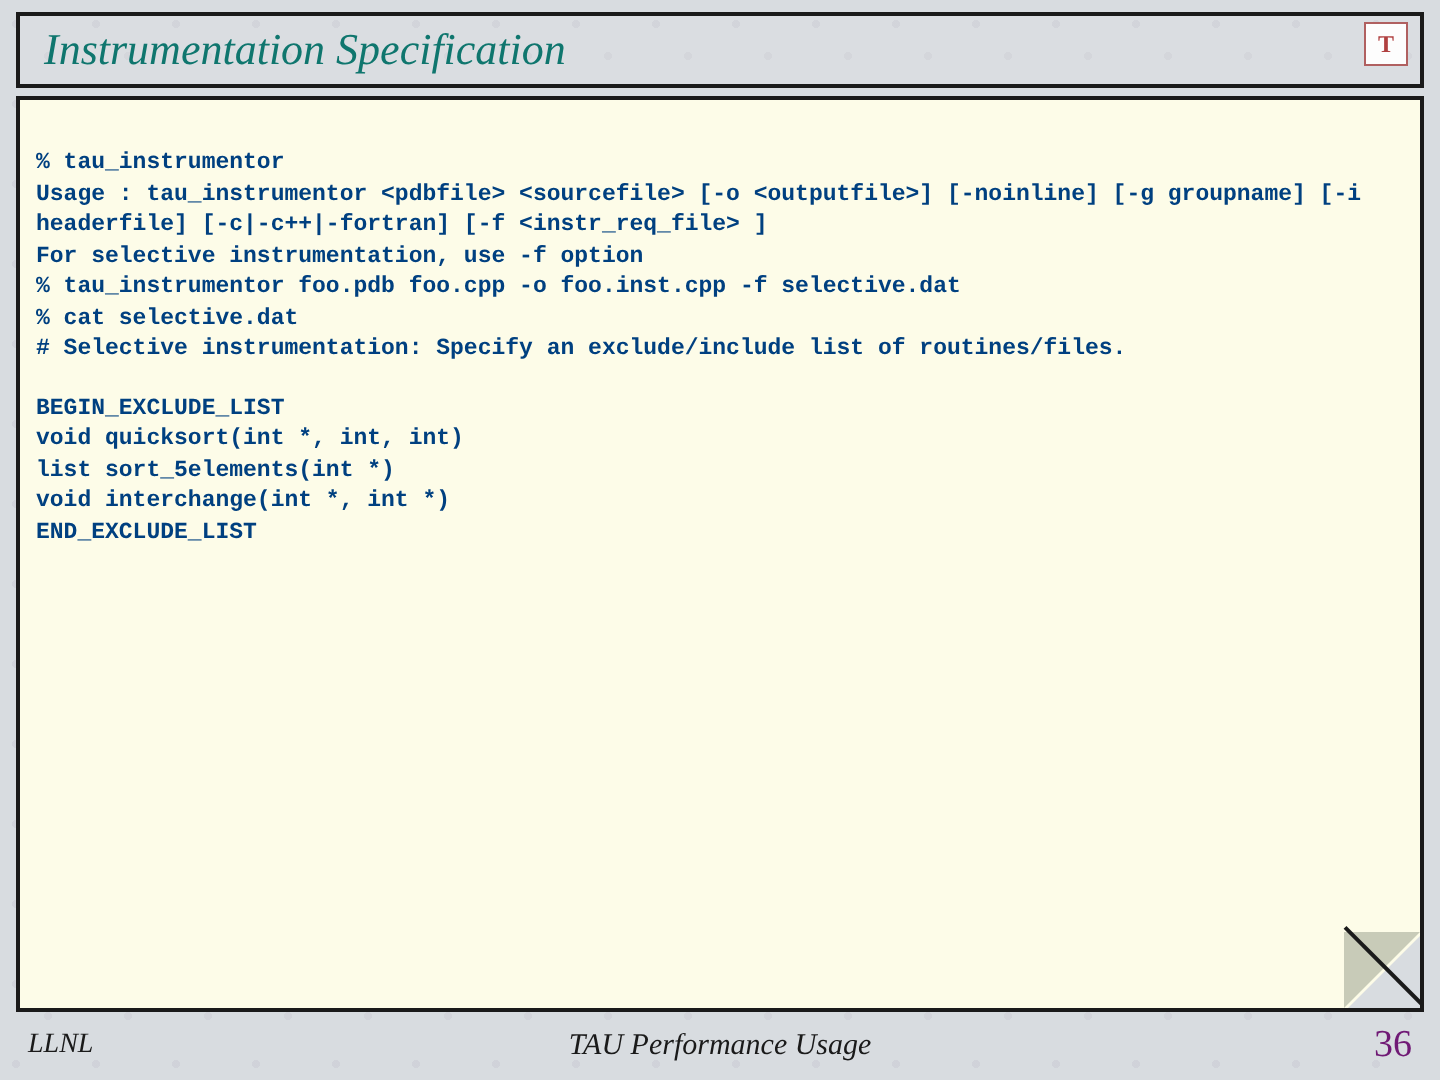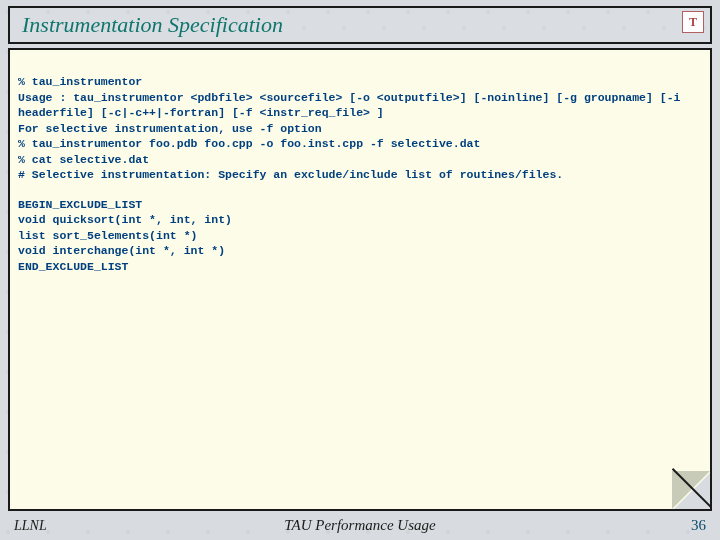--- a/index.html
+++ b/index.html
@@ -109,22 +109,22 @@
   }
   .footer-center {
     font-style: italic;
     font-size: 15px;
     color: #1a1a1a;
     position: absolute;
     left: 50%;
     transform: translateX(-50%);
   }
   .footer-right {
-    font-size: 15px;
-    color: #0c4a6e;
+    font-size: 19px;
+    color: #701a75;
     margin-left: 32px;
   }
 </style>
 </head>
 <body>
 
 <div class="header">
   <h1>Instrumentation Specification</h1>
   <div class="logo">
     <span>T</span>

